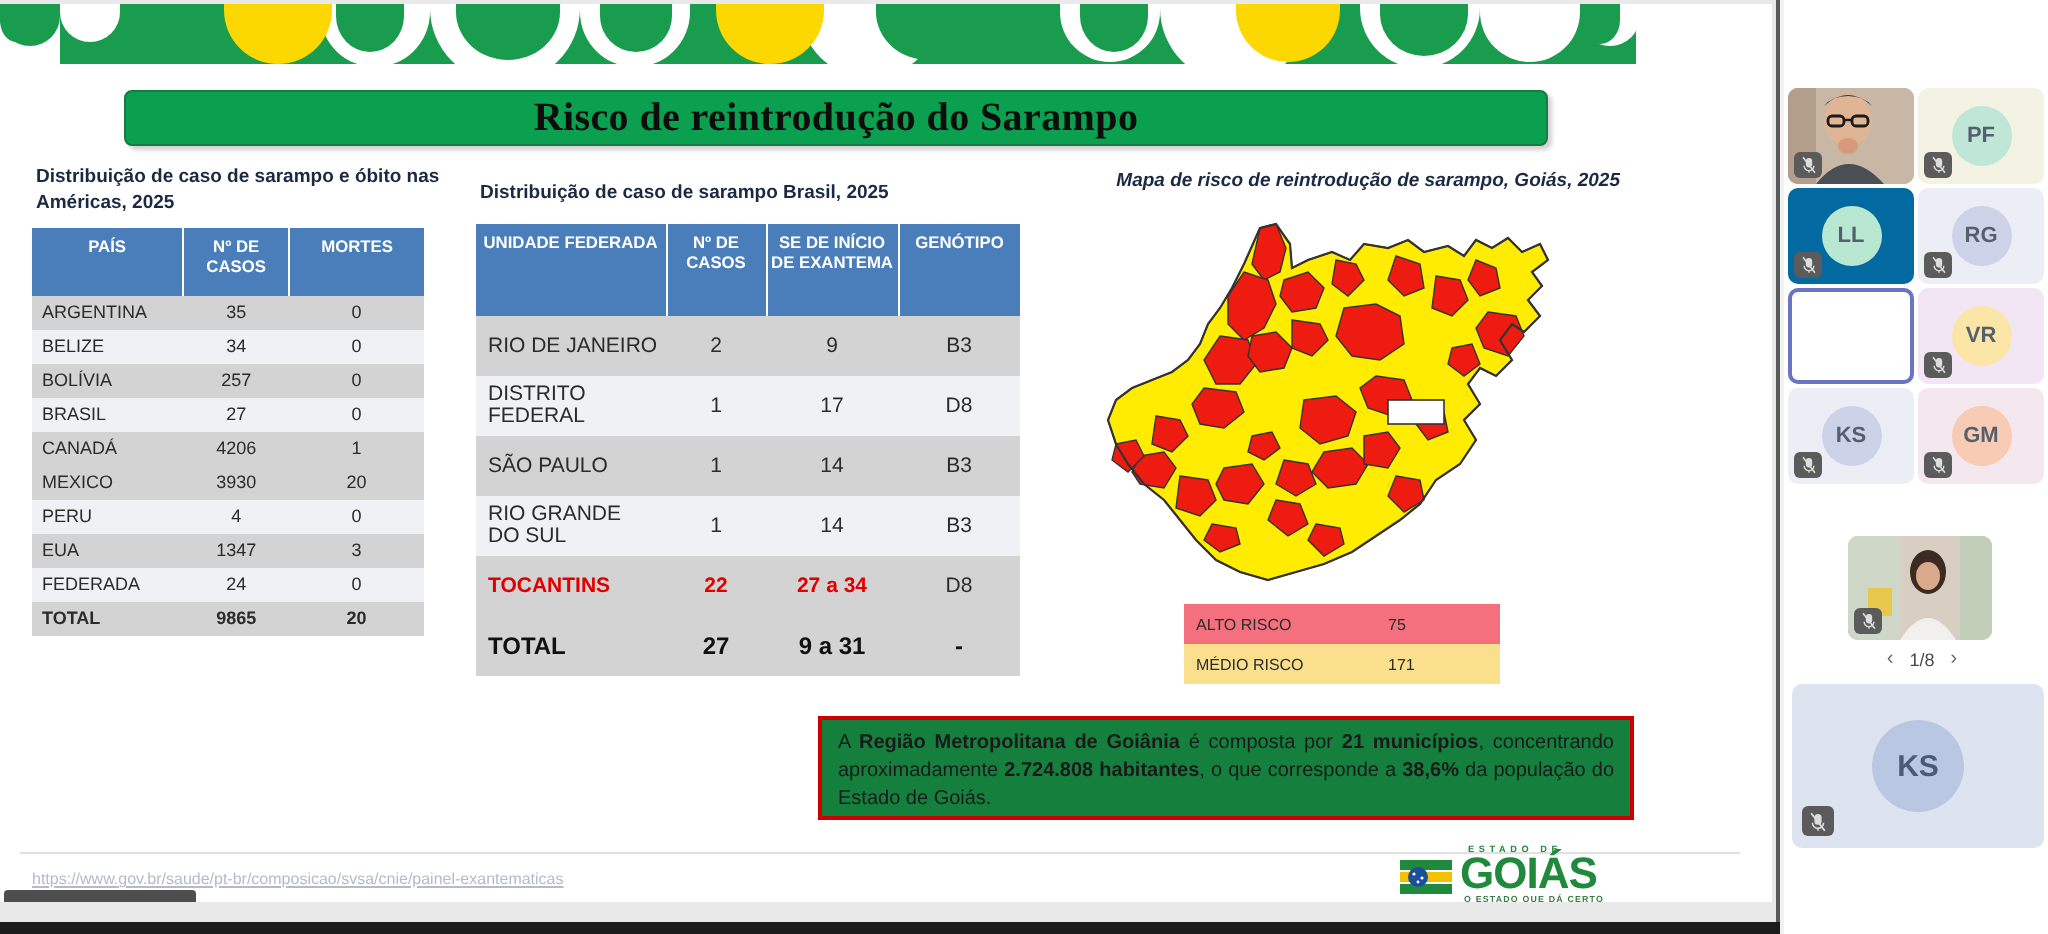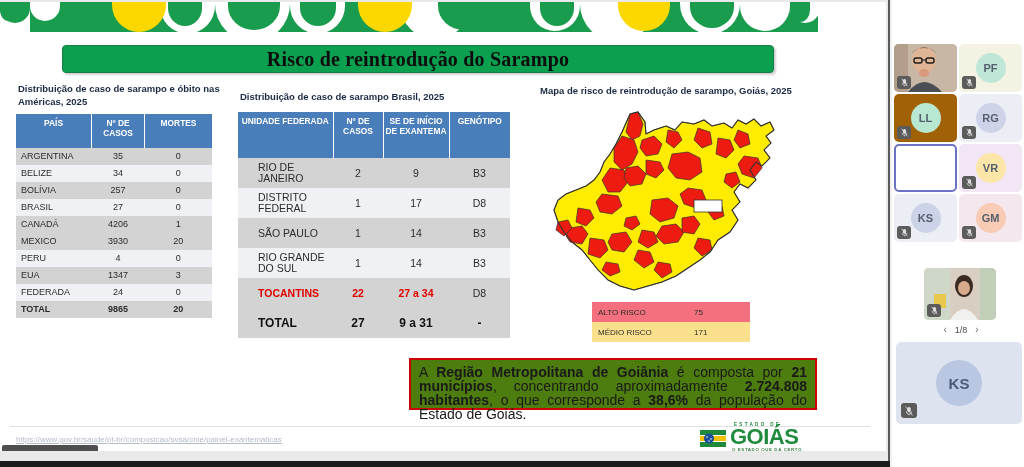--- a/index.html
+++ b/index.html
@@ -45,21 +45,21 @@
   }
 
   
   .cap {
     position: absolute;
     font-size: 9.5px; font-weight: 700; color: #1b2a44;
     line-height: 13px;
   }
   #cap-americas { left: 18px; top: 80px; width: 205px; }
   #cap-brasil   { left: 240px; top: 88px; width: 260px; }
-  #cap-mapa     { left: 540px; top: 82px; width: 270px; text-align: left; }
+  #cap-mapa     { left: 540px; top: 82px; width: 270px; text-align: right; font-style: italic; }
 
   
   table { border-collapse: collapse; }
   .tbl { position: absolute; font-size: 8.6px; color: #2b2b2b; }
   .tbl th {
     background: #4a7ebb; color: #ffffff;
     font-size: 8.4px; font-weight: 700; text-align: center;
     padding: 4px 2px; line-height: 10px;
     border-right: 1px solid #ffffff;
     vertical-align: top;
@@ -81,43 +81,43 @@
   #tbl-americas td:first-child { padding-left: 5px; }
 
   
   #tbl-brasil { left: 238px; top: 110px; width: 272px; }
   #tbl-brasil th:nth-child(1){ width: 95px; }
   #tbl-brasil th:nth-child(2){ width: 50px; }
   #tbl-brasil th:nth-child(3){ width: 66px; }
   #tbl-brasil th:nth-child(4){ width: 61px; }
   #tbl-brasil th { height: 46px; }
   #tbl-brasil td { height: 30px; font-size: 10.5px; vertical-align: middle; }
-  #tbl-brasil td:first-child { padding-left: 20px; }
+  #tbl-brasil td:first-child { padding-left: 6px; }
   .row-hl td { color: #e00000; font-weight: 700; font-size: 11.5px; }
   .row-hl td:last-child { color: #2b2b2b; font-weight: 400; font-size: 10.5px; }
   #tbl-brasil tr.r-total td { font-size: 12px; font-weight: 700; color:#111; }
 
   
   .map-wrap { position: absolute; left: 542px; top: 108px; width: 286px; height: 188px; }
   .map-wrap svg { display: block; }
 
   
   .legend { position: absolute; left: 592px; top: 300px; width: 158px; font-size: 8px; }
   .legend .lg-row { display:flex; height: 20px; align-items:center; font-weight:400; color:#2b2b2b; }
   .legend .lg-row .lbl { width: 94px; padding-left: 6px; }
   .legend .lg-row .val { flex:1; padding-left: 8px; }
   .lg-high { background: #f4707f; }
   .lg-mid  { background: #fadf8d; }
 
   
   .callout {
     position: absolute; left: 409px; top: 356px; width: 408px; height: 52px;
-    border: 2px solid #cc0000; background: #4d7c0f;
+    border: 2px solid #cc0000; background: #15803d;
     padding: 5px 8px;
-    font-size: 14px; line-height: 14px; color: #1a1a1a;
+    font-size: 10px; line-height: 14px; color: #1a1a1a;
     text-align: justify;
   }
   .callout b { font-weight: 700; }
 
   
   .src-link {
     position: absolute; left: 16px; top: 433px; width: 360px;
     font-size: 8px; color: #9aa3b8; text-decoration: underline;
     white-space: nowrap; overflow: hidden; opacity: .75;
   }
@@ -478,21 +478,21 @@
           <div class="initials" style="background: rgb(191, 230, 214);">PF</div>
           <span class="mic">
             <svg viewBox="0 0 8 10">
               <rect x="2.2" y="1" width="3.6" height="5.4" rx="1.8" fill="#ddd"></rect>
               <path d="M1.2,5.4 a2.8,2.8 0 0 0 5.6,0" fill="none" stroke="#ddd" stroke-width="0.8"></path>
               <line x1="4" y1="8" x2="4" y2="9.4" stroke="#ddd" stroke-width="0.8"></line>
               <line x1="0.6" y1="0.6" x2="7.4" y2="9.4" stroke="#ddd" stroke-width="0.9"></line>
             </svg>
           </span>
         </div>
-        <div class="tile" style="background: #a16207; text-align: right;">
+        <div class="tile" style="background: #0369a1; text-align: right;">
           <div class="initials" style="background: rgb(185, 232, 210);">LL</div>
           <span class="mic">
             <svg viewBox="0 0 8 10">
               <rect x="2.2" y="1" width="3.6" height="5.4" rx="1.8" fill="#ddd"></rect>
               <path d="M1.2,5.4 a2.8,2.8 0 0 0 5.6,0" fill="none" stroke="#ddd" stroke-width="0.8"></path>
               <line x1="4" y1="8" x2="4" y2="9.4" stroke="#ddd" stroke-width="0.8"></line>
               <line x1="0.6" y1="0.6" x2="7.4" y2="9.4" stroke="#ddd" stroke-width="0.9"></line>
             </svg>
           </span>
         </div>

